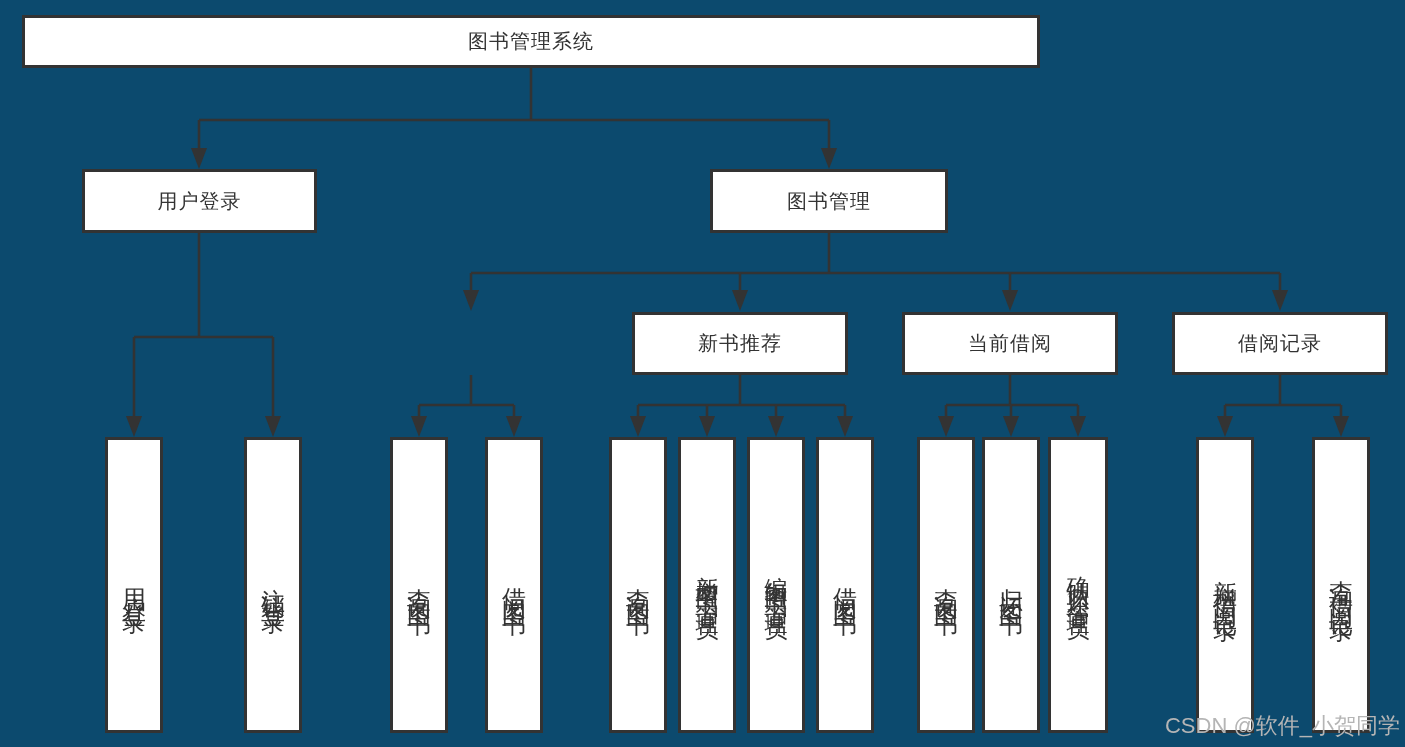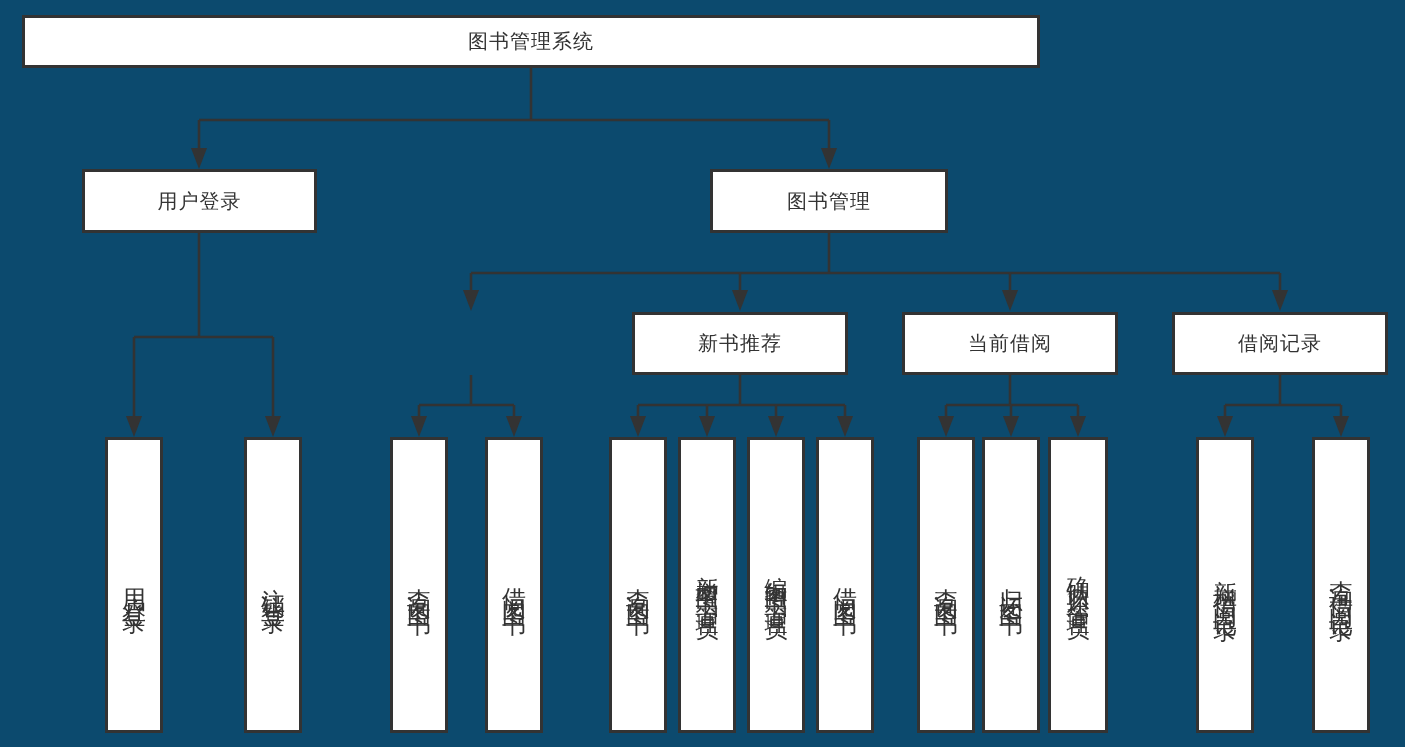--- a/index.html
+++ b/index.html
@@ -133,13 +133,14 @@
   <div class="box vbox long" style="left:747px; top:437px; width:58px; height:296px;">编辑图书（管理员）</div>
   <div class="box vbox" style="left:816px; top:437px; width:58px; height:296px;">借阅图书</div>
 
   <div class="box vbox" style="left:917px; top:437px; width:58px; height:296px;">查询图书</div>
   <div class="box vbox" style="left:982px; top:437px; width:58px; height:296px;">归还图书</div>
   <div class="box vbox long" style="left:1048px; top:437px; width:60px; height:296px;">确认归还（管理员）</div>
 
   <div class="box vbox" style="left:1196px; top:437px; width:58px; height:296px;">新增借阅记录</div>
   <div class="box vbox" style="left:1312px; top:437px; width:58px; height:296px;">查询借阅记录</div>
 
+  <div id="watermark">CSDN @软件_小贺同学</div>
 </div>
 
 </body></html>

